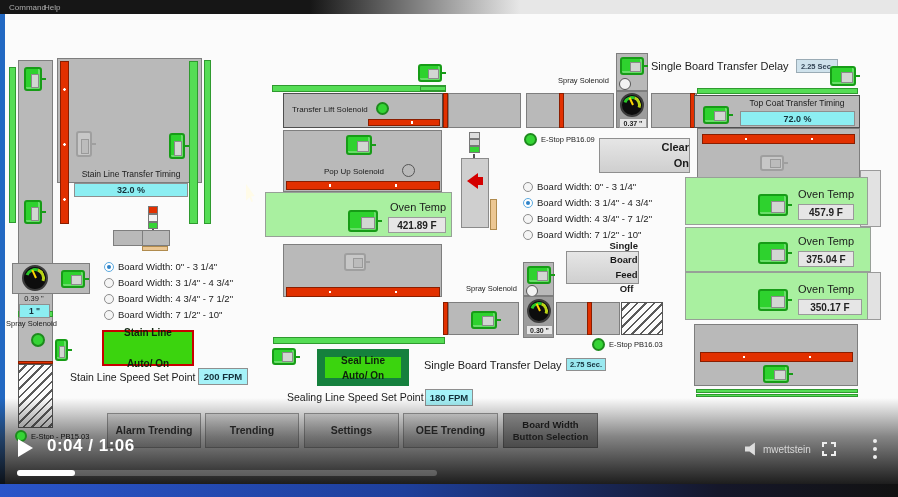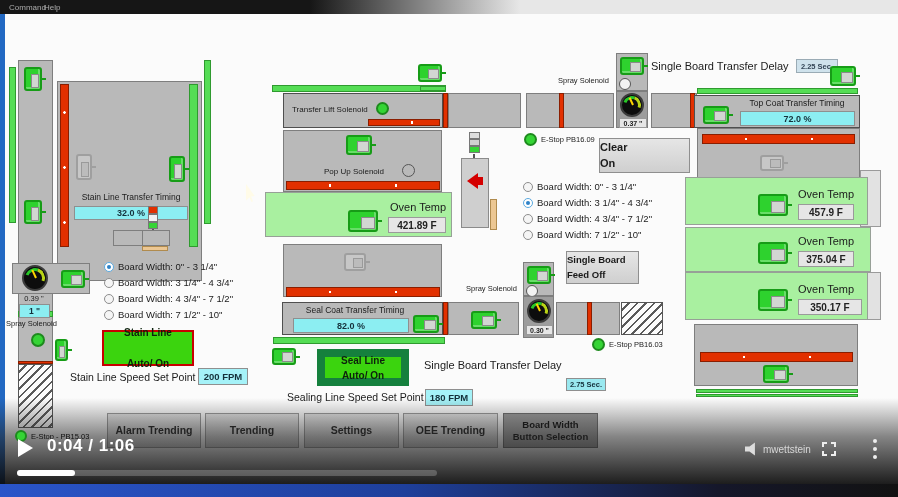--- a/index.html
+++ b/index.html
@@ -46,21 +46,21 @@
 
   .indicator { border-radius:50%; position:absolute; }
   .ind-green { background:#35d435; border:2px solid #1d8a1d; }
   .ind-off   { background:#f2f2f2; border:1px solid #555; }
 
   .radio { width:10px; height:10px; border:1px solid #8d8d8d; border-radius:50%; background:#f5f5f5; position:absolute; }
   .radio.sel { border-color:#5aa9df; background:#fff; }
   .radio.sel::after { content:""; position:absolute; inset:2px; border-radius:50%; background:#2e82c8; }
 
   .btn { background:linear-gradient(#e6e6e6,#cfcfcf); border:1px solid #8f8f8f; font-weight:bold; color:#1a1a1a;
-         display:flex; flex-direction:column; align-items:flex-start; justify-content:center; text-align:center; }
+         display:flex; flex-direction:column; align-items:flex-end; justify-content:center; text-align:center;padding-left:48px; }
   .greenbtn { background:#3bd40e; border:8px solid #15803d; font-weight:bold; color:#0d220d;
               display:flex; flex-direction:column; align-items:center; justify-content:center; line-height:1.5; }
   .redborder { border:2px solid #c80000; }
 
   .tab { background:linear-gradient(#e4e4e4,#cccccc); border:1px solid #999; font-weight:bold; color:#222;
          display:flex; flex-direction:column; align-items:center; justify-content:center; text-align:center;
          font-size:10.5px; line-height:1.25; }
   .tab.active { background:#9c9c9c; border-color:#6d6d6d; color:#111; }
 
   .stackseg { width:11px; height:7px; border:1px solid #777; }
@@ -98,21 +98,21 @@
   <div class="a greenbar" style="left:9px;top:67px;width:7px;height:156px;"></div>
 
   <div class="a graybox" style="left:18px;top:60px;width:35px;height:303px;">
     <div class="motor" style="left:5px;top:6px;width:18px;height:24px;"></div>
     <div class="motor" style="left:5px;top:139px;width:18px;height:24px;"></div>
   </div>
   <div class="a greenbar" style="left:18px;top:311px;width:35px;height:6px;"></div>
   <div class="a redh" style="left:18px;top:361px;width:35px;height:3px;"></div>
   <div class="a hatch" style="left:18px;top:364px;width:35px;height:64px;"></div>
 
-  <div class="a graybox" style="left:57px;top:58px;width:145px;height:200px;margin-top:23px;">
+  <div class="a graybox" style="left:57px;top:58px;width:145px;height:125px;">
     <div class="a redv dot-v" style="left:2px;top:2px;width:9px;height:163px;"></div>
     <div class="a greenbar" style="left:131px;top:2px;width:9px;height:163px;"></div>
     <div class="motor ghost" style="left:18px;top:72px;width:16px;height:26px;"></div>
     <div class="motor" style="left:111px;top:74px;width:16px;height:26px;"></div>
     <div class="a lbl ctr" style="left:16px;top:110px;width:114px;height:12px;font-size:8.5px;">Stain Line Transfer Timing</div>
     <div class="a cyanbox" style="left:16px;top:124px;width:114px;height:14px;font-size:9px;">32.0 %</div>
   </div>
   <div class="a greenbar" style="left:204px;top:60px;width:7px;height:164px;"></div>
 
   <div class="a" style="left:148px;top:206px;width:10px;height:23px;display:flex;flex-direction:column;">
@@ -226,25 +226,20 @@
   <div class="a btn" style="left:566px;top:251px;width:73px;height:33px;font-size:9.5px;line-height:1.5;">
     <span>Single Board</span>
     <span>Feed Off</span>
   </div>
 
   <div class="a graybox" style="left:283px;top:244px;width:159px;height:53px;">
     <div class="motor ghost" style="left:60px;top:8px;width:22px;height:18px;"></div>
     <div class="a redh dot-h" style="left:2px;top:42px;width:154px;height:10px;"></div>
   </div>
 
-  <div class="a graybox darkedge" style="left:282px;top:302px;width:161px;height:33px;">
-    <div class="a lbl ctr" style="left:12px;top:3px;width:120px;height:10px;font-size:8.5px;">Seal Coat Transfer Timing</div>
-    <div class="a cyanbox" style="left:10px;top:15px;width:116px;height:15px;font-size:9px;">82.0 %</div>
-    <div class="motor" style="left:130px;top:12px;width:26px;height:18px;"></div>
-  </div>
   <div class="a redv" style="left:443px;top:302px;width:5px;height:33px;"></div>
   <div class="a graybox" style="left:448px;top:302px;width:71px;height:33px;">
     <div class="motor" style="left:22px;top:8px;width:26px;height:18px;"></div>
   </div>
 
   <div class="a lbl" style="left:466px;top:285px;font-size:7.5px;">Spray Solenoid</div>
   <div class="a graybox" style="left:523px;top:262px;width:31px;height:34px;">
     <div class="motor" style="left:3px;top:3px;width:24px;height:18px;"></div>
     <div class="indicator ind-off" style="left:2px;top:22px;width:12px;height:12px;"></div>
   </div>
@@ -260,21 +255,21 @@
   <div class="a lbl" style="left:609px;top:341px;font-size:7.5px;">E-Stop PB16.03</div>
 
   <div class="a greenbar" style="left:273px;top:337px;width:172px;height:7px;"></div>
   <div class="motor" style="left:272px;top:348px;width:24px;height:17px;"></div>
 
   <div class="a greenbtn" style="left:317px;top:349px;width:92px;height:37px;font-size:10px;">
     <span>Seal Line</span>
     <span>Auto/ On</span>
   </div>
   <div class="a lbl" style="left:424px;top:359px;font-size:11px;">Single Board Transfer Delay</div>
-  <div class="a cyanbox" style="left:566px;top:358px;width:40px;height:13px;font-size:7.5px;background:#9ae9f0;margin-top:20px;">2.75 Sec.</div>
+  <div class="a cyanbox" style="left:566px;top:358px;width:40px;height:13px;font-size:7.5px;background:#9ae9f0;">2.75 Sec.</div>
   <div class="a lbl" style="left:287px;top:392px;font-size:10.5px;">Sealing Line Speed Set Point</div>
   <div class="a cyanbox" style="left:425px;top:389px;width:48px;height:17px;font-size:9.5px;background:#a5f2f8;">180 FPM</div>
 
   <div class="a greenbar" style="left:697px;top:88px;width:161px;height:6px;"></div>
   <div class="a graybox darkedge" style="left:694px;top:95px;width:166px;height:33px;">
     <div class="motor" style="left:8px;top:10px;width:26px;height:18px;"></div>
     <div class="a lbl ctr" style="left:42px;top:3px;width:120px;height:10px;font-size:8.5px;">Top Coat Transfer Timing</div>
     <div class="a cyanbox" style="left:45px;top:15px;width:115px;height:15px;font-size:9px;">72.0 %</div>
   </div>
   <div class="a graybox" style="left:697px;top:128px;width:163px;height:50px;">

